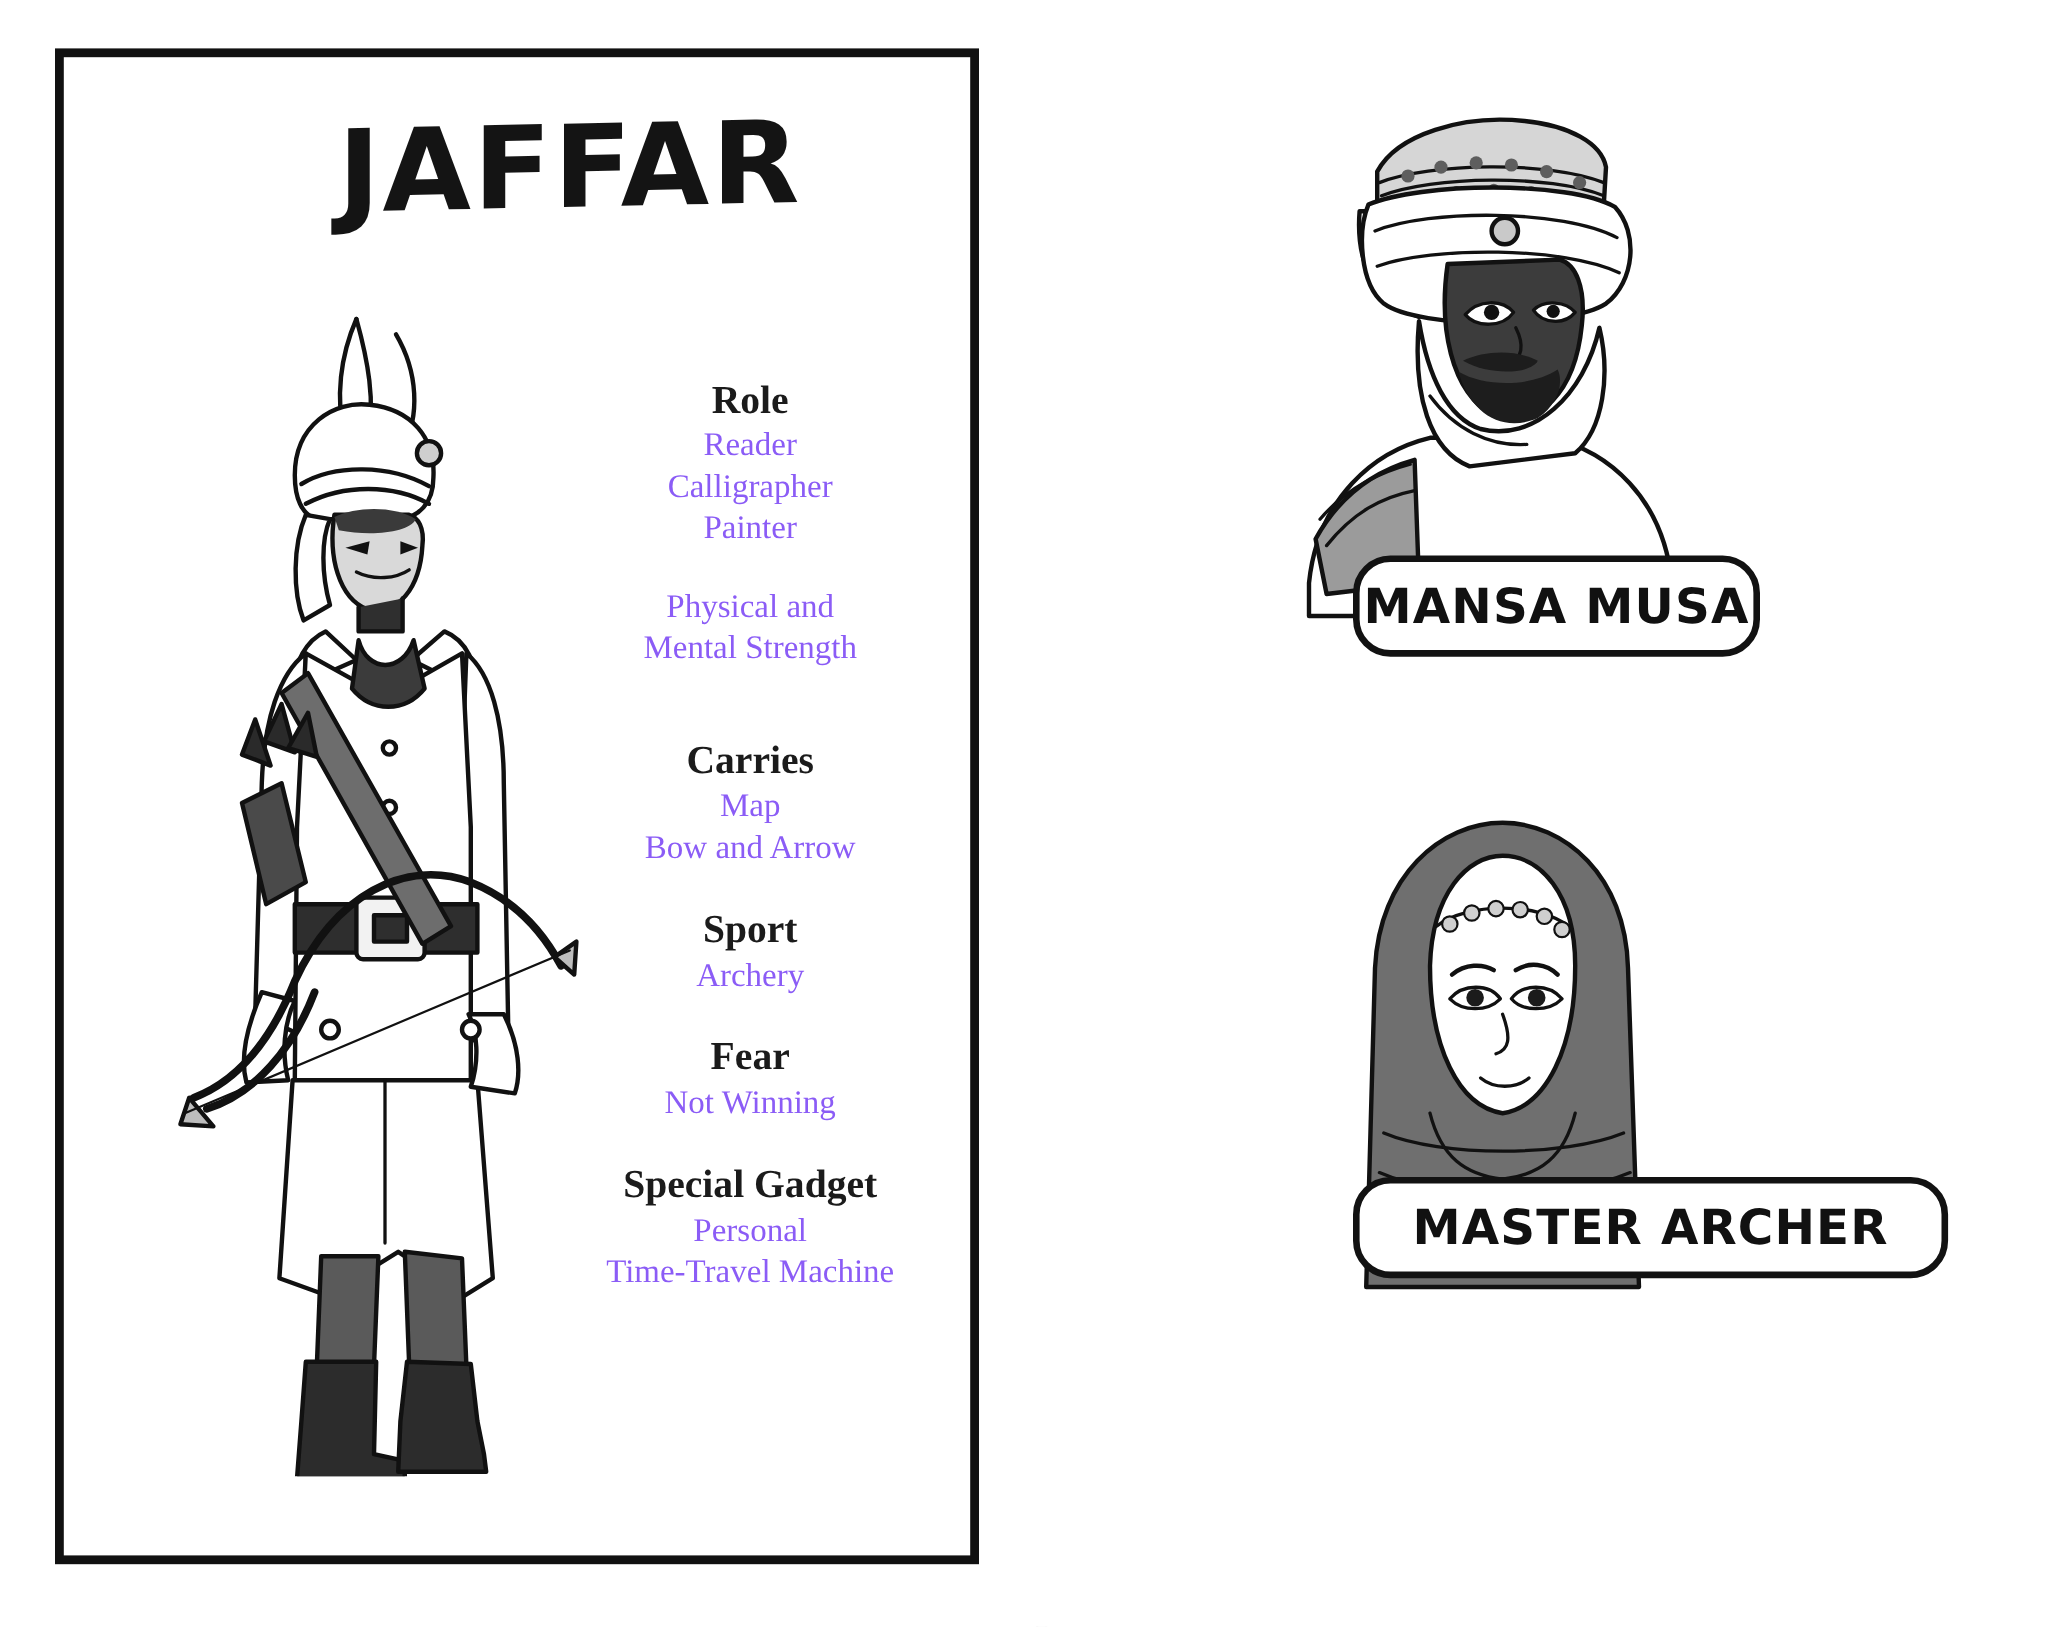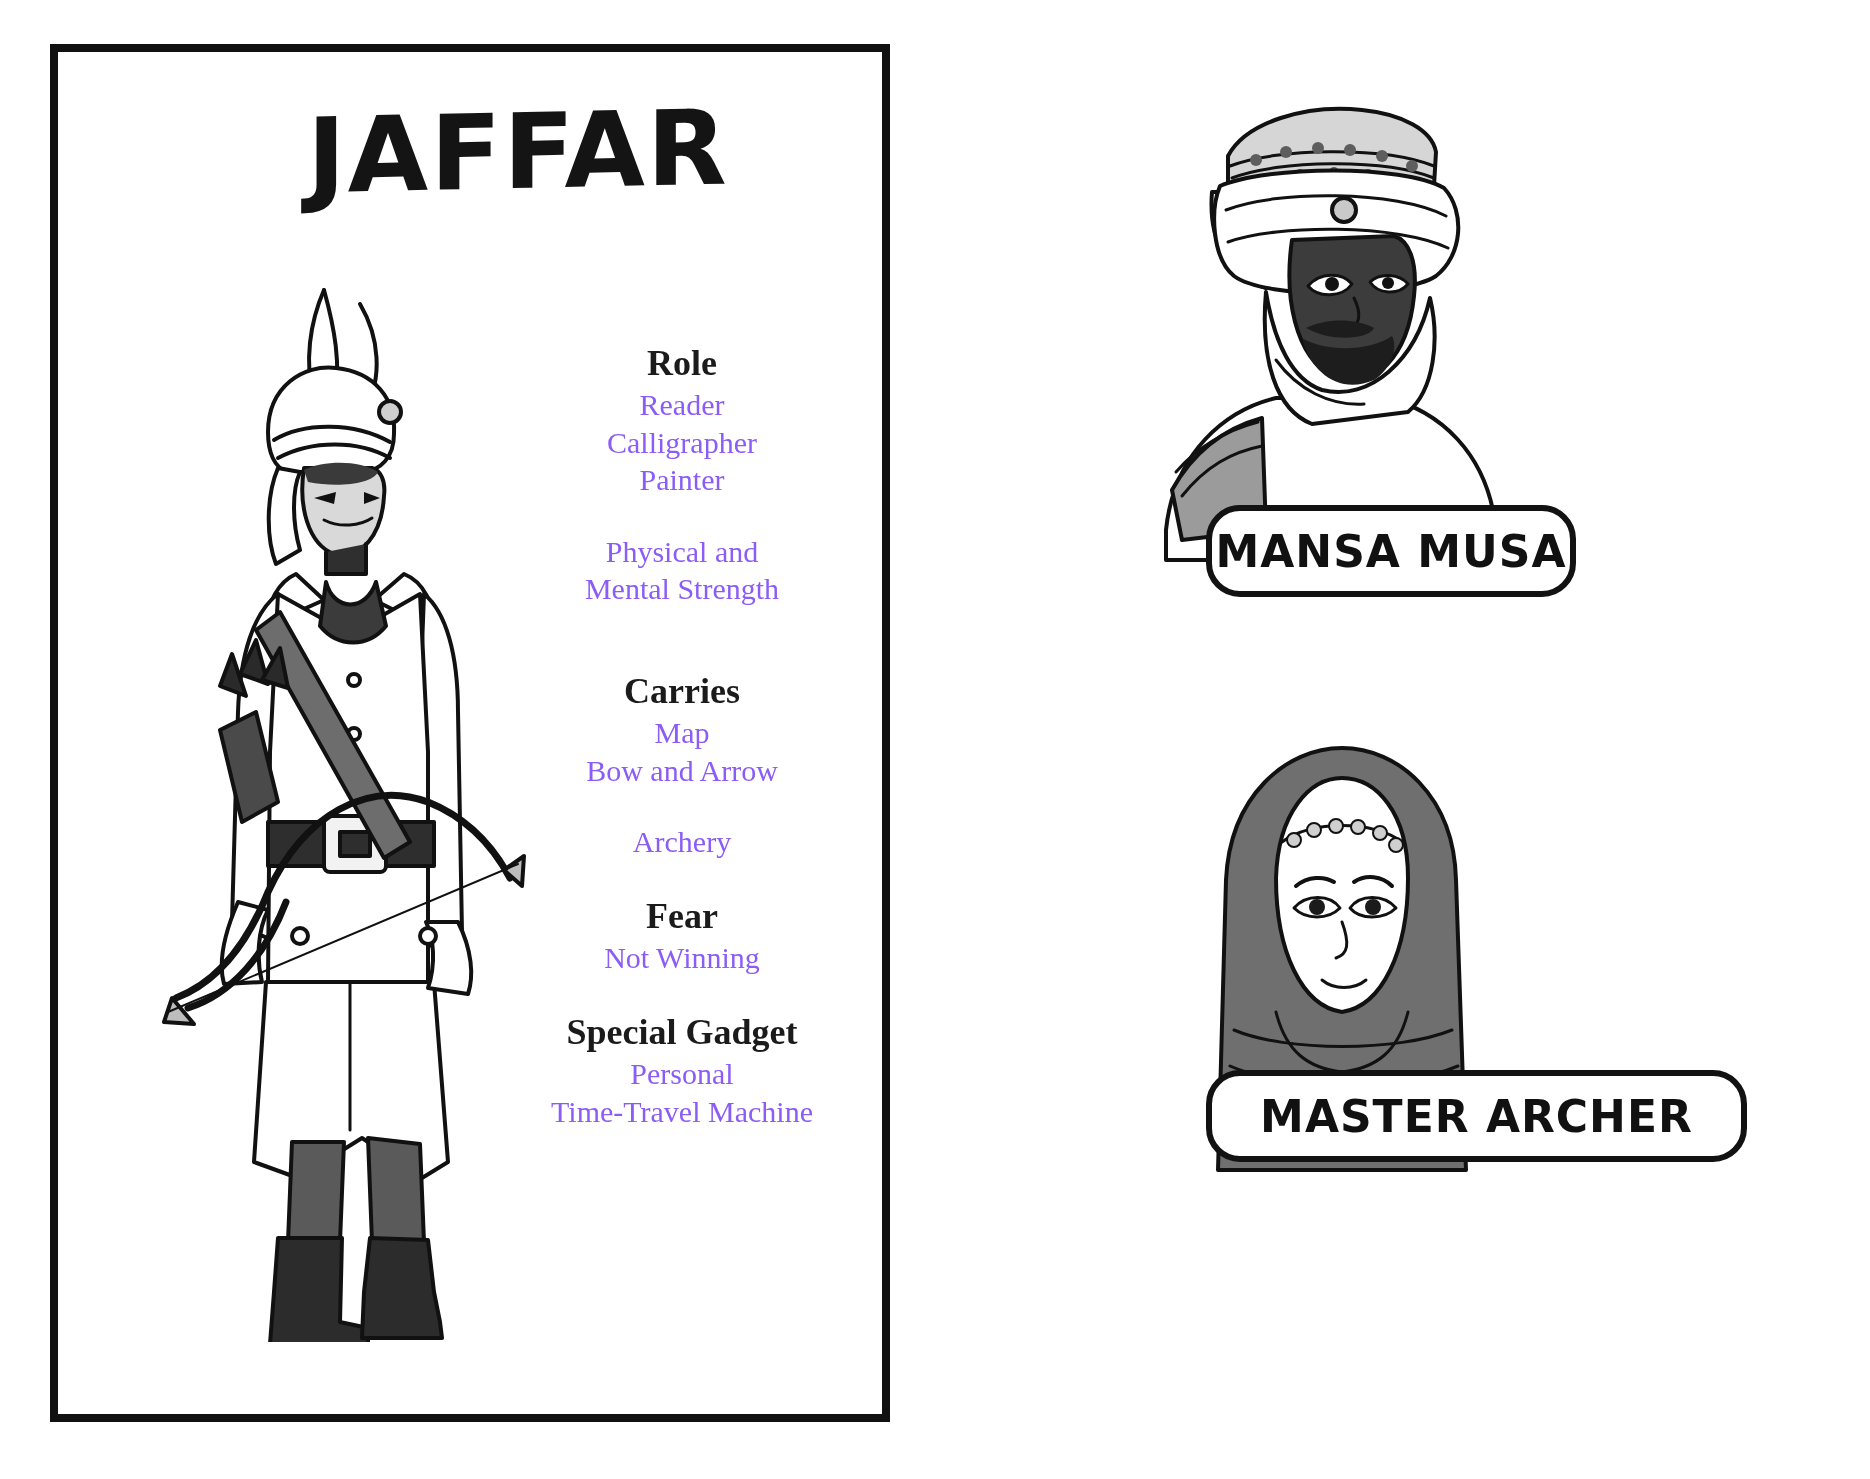--- a/index.html
+++ b/index.html
@@ -98,21 +98,21 @@
     position: absolute;
     left: 70px;
     top: 230px;
     width: 400px;
     height: 1060px;
   }
 
   
   .right-page {
     position: absolute;
-    left: 916px;
+    left: 940px;
     top: 0;
     width: 922px;
     height: 1479px;
     background: #fff;
   }
   .portrait-card {
     position: absolute;
     width: 430px;
   }
   .portrait-card.top { left: 200px; top: 60px; height: 600px; }
@@ -235,20 +235,21 @@
 Mental Strength</div>
         </div>
 
         <div class="stat-block">
           <div class="stat-label">Carries</div>
           <div class="stat-value">Map
 Bow and Arrow</div>
         </div>
 
         <div class="stat-block">
+          <div class="stat-label">Sport</div>
           <div class="stat-value">Archery</div>
         </div>
 
         <div class="stat-block">
           <div class="stat-label">Fear</div>
           <div class="stat-value">Not Winning</div>
         </div>
 
         <div class="stat-block">
           <div class="stat-label">Special Gadget</div>

